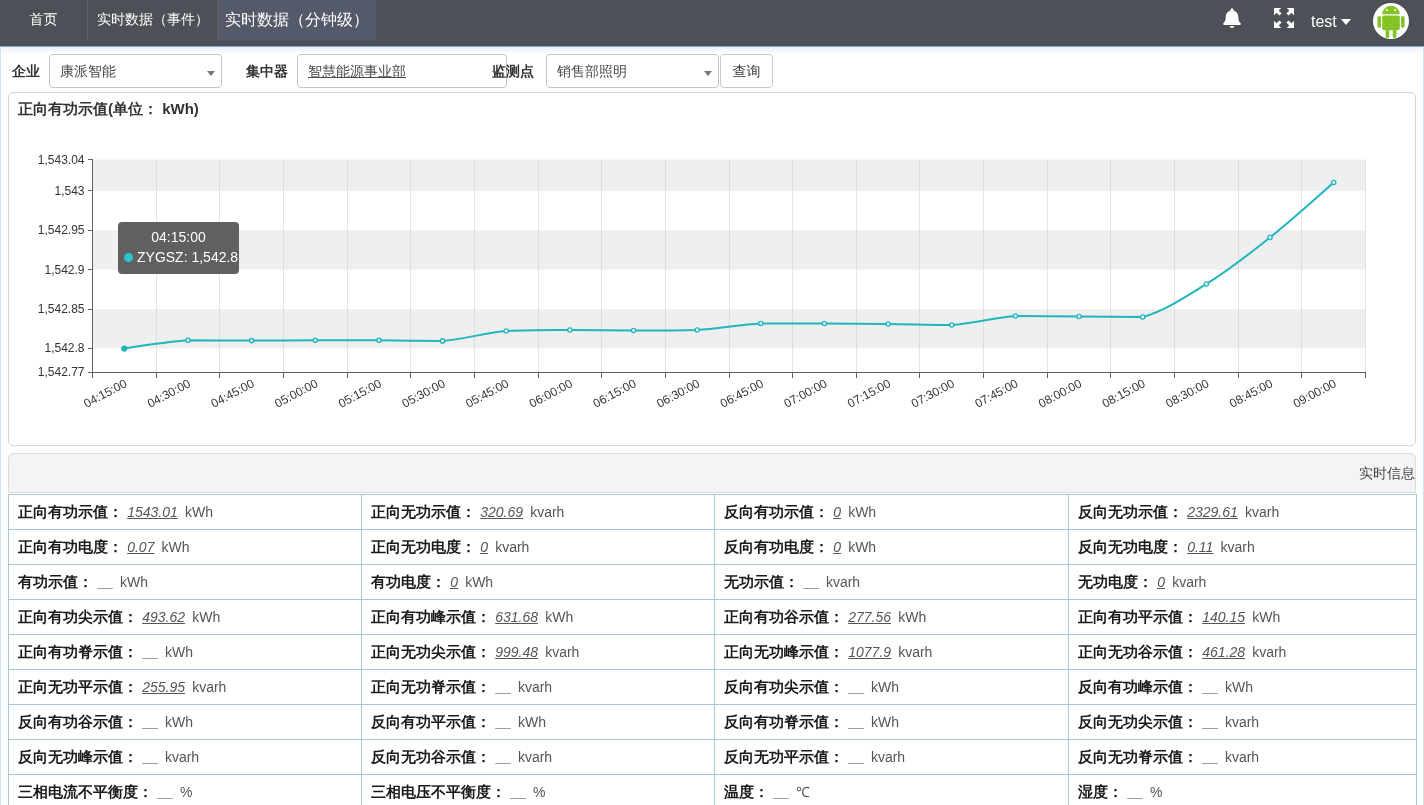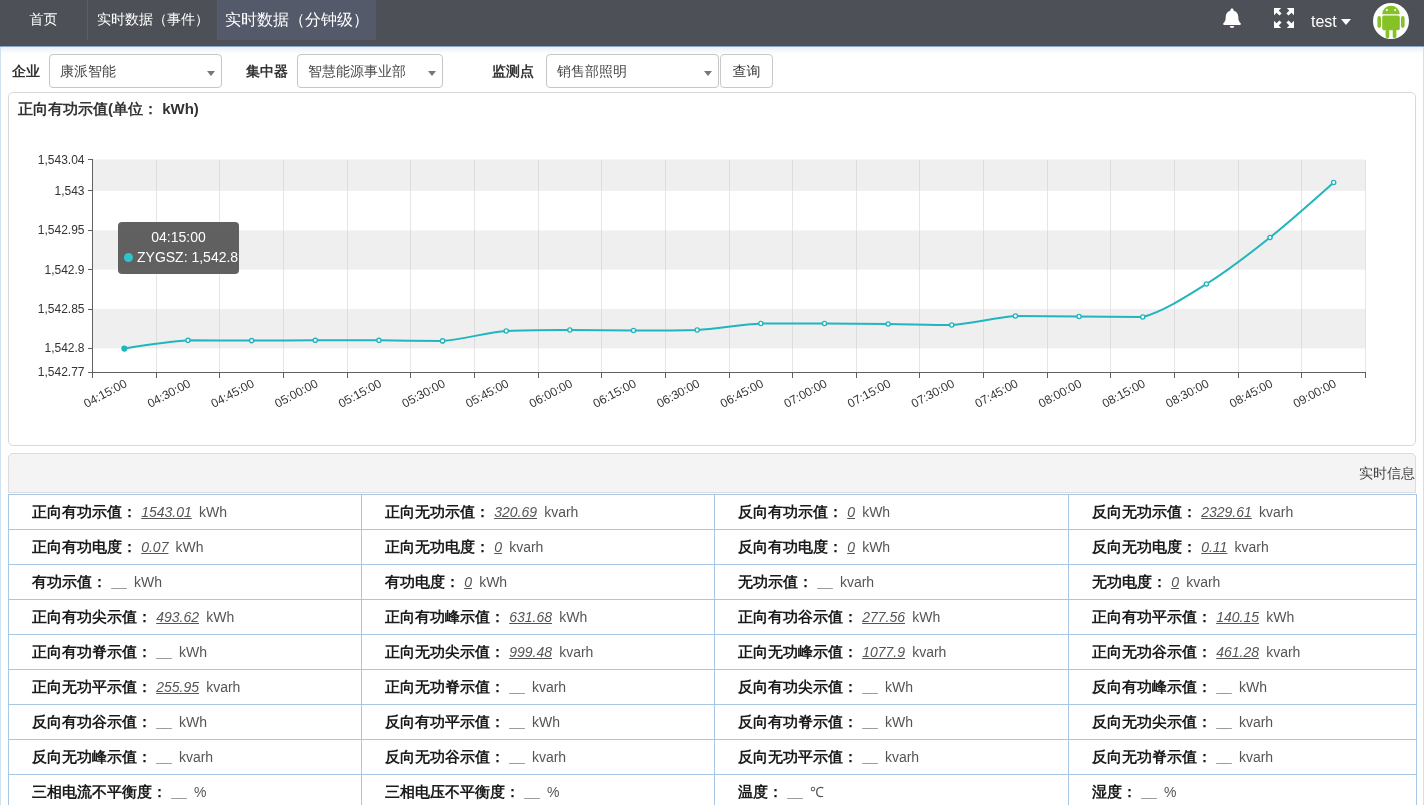--- a/index.html
+++ b/index.html
@@ -39,21 +39,21 @@
 #tooltip .l1 { text-align:center; line-height:20px; }
 #tooltip .l2 { line-height:21px; }
 #tooltip .dot { display:inline-block; width:9px; height:9px; border-radius:50%;
   background:#2dc5cb; margin-right:4px; }
 
 #panel2h { position:absolute; left:8px; top:453px; width:1408px; height:40px;
   background:#f4f4f4; border:1px solid #dcdcdc; border-radius:5px 5px 0 0;
   font-size:14px; color:#444; line-height:38px; padding-left:18px;text-align:right; }
 #rtable { position:absolute; left:8px; top:494px; width:1408px;
   border-collapse:collapse; table-layout:fixed; }
-#rtable td { border:1px solid #a6c8e6; height:35px; padding-left:23px;
+#rtable td { border:1px solid #a6c8e6; height:35px; padding-left:9px;
   font-size:15px; font-weight:bold; color:#1a1a1a; white-space:nowrap; }
 #rtable td em { margin-left:3px; }
 #rtable td i { font-size:14px; font-weight:normal; color:#555;
   text-decoration:underline; font-style:italic; }
 #rtable td em { font-size:14px; font-weight:normal; color:#555; font-style:normal; }
 #rtable td u { font-size:14px; font-weight:bold; color:#555; text-decoration:none; }
 </style>
 </head>
 <body>
 <div id="nav">
@@ -91,21 +91,21 @@
     <rect x="19.7" y="26" width="3.7" height="9.2" rx="1.8"></rect>
   </g>
   <circle cx="13.9" cy="7" r="1" fill="#fff"></circle>
   <circle cx="22.1" cy="7" r="1" fill="#fff"></circle>
 </svg>
 </div>
 
 <div class="flabel" style="left:12px;text-align:right;">企业</div>
 <div class="dd" style="left:49px; width:173px;">康派智能<span class="arr"></span></div>
 <div class="flabel" style="left:246px;">集中器</div>
-<div class="dd" style="left:297px; width:146px;">智慧能源事业部<span class="arr"></span></div>
+<div class="dd" style="left:297px; width:210px;text-decoration:underline;">智慧能源事业部<span class="arr"></span></div>
 <div class="flabel" style="left:492px;">监测点</div>
 <div class="dd" style="left:546px; width:173px;">销售部照明<span class="arr"></span></div>
 <div id="btnq">查询</div>
 
 <div id="panel1"></div>
 <div id="ctitle">正向有功示值(单位： kWh)</div>
 <svg id="chartsvg" width="1424" height="805" viewBox="0 0 1424 805">
 
   <g fill="#efefef">
     <rect x="92.4" y="159.5" width="1273" height="31.4"></rect>

